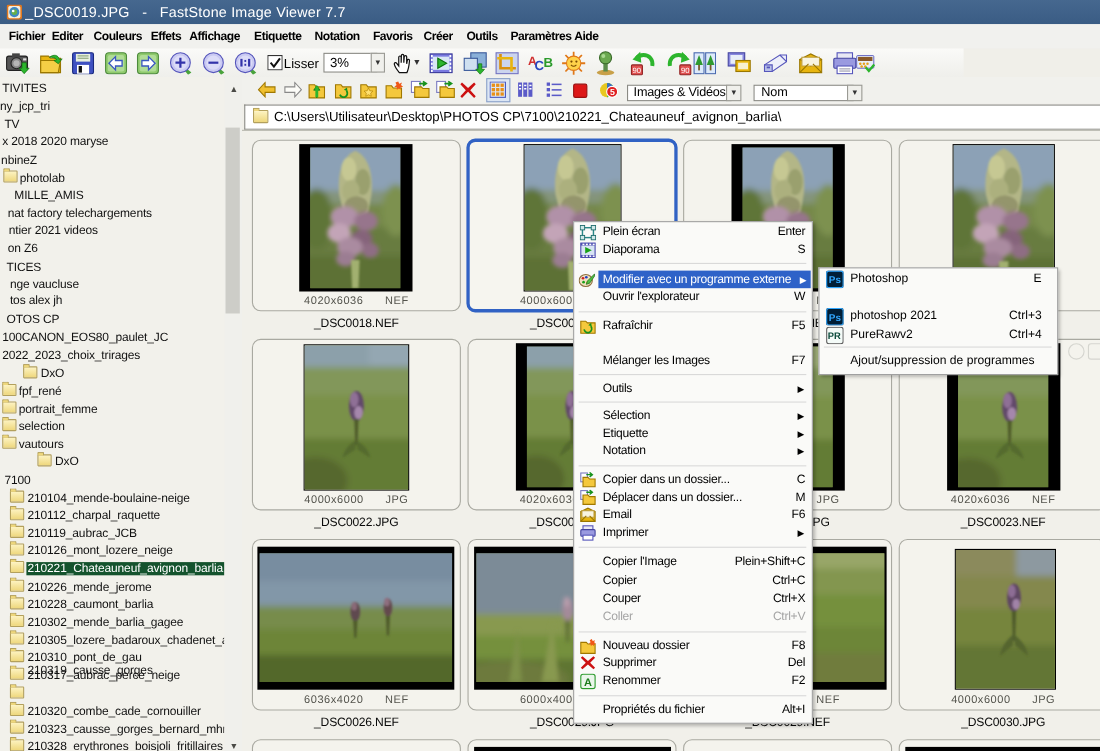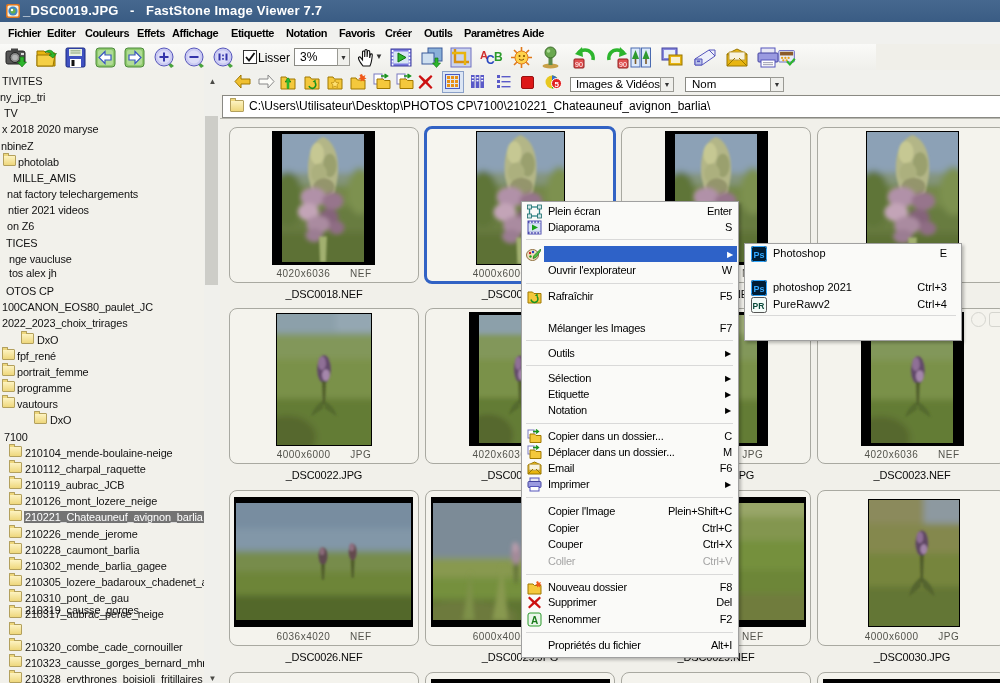--- a/index.html
+++ b/index.html
@@ -1,29 +1,29 @@
 <!DOCTYPE html>
 <html><head><meta charset="utf-8">
 <style>
   html,body{margin:0;padding:0;}
   body{width:1000px;height:683px;overflow:hidden;position:relative;
        font-family:"Liberation Sans", sans-serif;background:#f0efe9;}
   .abs{position:absolute;}
   
   #titlebar{left:0;top:0;width:1000px;height:22px;background:linear-gradient(#46688f,#3a5c84);
-            color:#fff;font-size:13px;font-weight:bold;line-height:22px;letter-spacing:0.2px;}
+            color:#fff;font-size:13px;font-weight:normal;line-height:22px;letter-spacing:0.2px;}
   #titlebar .ttext{position:absolute;left:23px;top:0;}
   #menubar{left:0;top:22px;width:1000px;height:22px;background:#f1f1ee;font-size:11px;font-weight:bold;color:#000;letter-spacing:-0.45px;}
   #menubar span{position:absolute;top:5px;}
   #toolbar{left:0;top:44px;width:876px;height:26px;background:linear-gradient(#fafaf8,#efefeb);
            border-bottom:1px solid #d9d9d3;}
   
   #tree{left:0;top:70px;width:204px;height:613px;background:#f2f1eb;font-size:10.9px;letter-spacing:-0.12px;color:#111;overflow:hidden;}
   .ti{position:absolute;height:16px;line-height:16px;white-space:nowrap;}
-  .ti .sel{background:#737373;color:#fff;padding:0 3px 0 1px;}
+  .ti .sel{background:#14532d;color:#fff;padding:0 3px 0 1px;}
   .fold{position:absolute;width:11px;height:9px;background:linear-gradient(#fdf3c1,#eed77c);border:1px solid #b3a05c;border-radius:1px;}
   .fold::before{content:"";position:absolute;left:-1px;top:-3px;width:4px;height:2px;background:#eed77c;border:1px solid #b3a05c;border-bottom:none;border-radius:1px 1px 0 0;}
   #vscroll{left:204px;top:70px;width:16px;height:613px;background:#f0f0ec;}
   #vthumb{position:absolute;left:1px;top:46px;width:13px;height:169px;background:#cdcdc8;}
   .scar{position:absolute;left:4px;width:9px;height:9px;color:#4a4a46;font-size:8px;line-height:9px;text-align:center;}
   
   #row2{left:220px;top:70px;width:780px;height:24px;background:#f1f1ed;}
   #addrbar{left:222px;top:95px;width:778px;height:21px;background:#fff;border:1px solid #898983;border-right:none;}
   #addrbar .path{position:absolute;left:26px;top:3px;font-size:12px;color:#000;white-space:nowrap;}
   #panel{left:220px;top:118px;width:780px;height:565px;background:#f1f0ea;border-top:1px solid #b8b8b0;}
@@ -278,21 +278,21 @@
  <div class="ti" style="left:9px;top:195px">tos alex jh</div>
  <div class="ti" style="left:6px;top:213px">OTOS CP</div>
  <div class="ti" style="left:2px;top:229px">100CANON_EOS80_paulet_JC</div>
  <div class="ti" style="left:2px;top:245px">2022_2023_choix_trirages</div>
  <div class="ti" style="left:37px;top:262px">DxO</div>
     <i class="fold" style="left:21px;top:263px"></i>
  <div class="ti" style="left:17px;top:278px">fpf_rené</div>
     <i class="fold" style="left:2px;top:279px"></i>
  <div class="ti" style="left:17px;top:294px">portrait_femme</div>
     <i class="fold" style="left:2px;top:295px"></i>
- <div class="ti" style="left:17px;top:310px">programme</div>
+ <div class="ti" style="left:17px;top:310px">selection</div>
     <i class="fold" style="left:2px;top:311px"></i>
  <div class="ti" style="left:17px;top:326px">vautours</div>
     <i class="fold" style="left:2px;top:327px"></i>
  <div class="ti" style="left:50px;top:342px">DxO</div>
     <i class="fold" style="left:34px;top:343px"></i>
  <div class="ti" style="left:4px;top:359px">7100</div>
  <div class="ti" style="left:25px;top:375px">210104_mende-boulaine-neige</div>
     <i class="fold" style="left:9px;top:376px"></i>
  <div class="ti" style="left:25px;top:391px">210112_charpal_raquette</div>
     <i class="fold" style="left:9px;top:392px"></i>
@@ -785,20 +785,21 @@
  <div class="msep" style="top:37px"></div>
  <div class="micon" style="top:45px"><svg width="15" height="15" viewBox="0 0 15 15">
         <ellipse cx="6.5" cy="8" rx="6" ry="5.5" fill="#f0e0c0" stroke="#907040"></ellipse>
         <circle cx="4" cy="6" r="1.2" fill="#d02020"></circle>
         <circle cx="7" cy="5" r="1.2" fill="#2040c0"></circle>
         <circle cx="4.5" cy="9.5" r="1.2" fill="#18a018"></circle>
         <circle cx="8" cy="10" r="1.2" fill="#e0a020"></circle>
         <path d="M14.5 2L8 8.5l-1 3 3-1L14.5 4z" fill="#50c040" stroke="#207020" stroke-width=".7"></path>
       </svg></div>
  <div class="mi hl" style="top:44px">
+      <span class="lab">Modifier avec un programme externe</span>
       <span class="arr" style="color:#fff">▶</span>
     </div>
  <div class="mi" style="top:60px">
       <span class="lab">Ouvrir l'explorateur</span>
       <span class="sc">W</span>
     </div>
  <div class="msep" style="top:81px"></div>
  <div class="mi" style="top:86px">
       <svg class="micon" viewBox="0 0 15 15">
         <path d="M1 3h4.5L7 4.5h7V14H1z" fill="#f4c83c" stroke="#a07800"></path>
@@ -936,13 +937,16 @@
     </div>
  <div class="si" style="top:52px">
       <svg class="sicon" viewBox="0 0 16 16">
         <rect x="0.5" y="0.5" width="15" height="15" rx="2" fill="#f4fbf8" stroke="#555"></rect>
         <text x="1.5" y="11.5" font-family="Liberation Sans" font-size="8.5" font-weight="bold" fill="#0a4a3a">PR</text>
       </svg>
       <span class="lab">PureRawv2</span>
       <span class="sc">Ctrl+4</span>
     </div>
  <div class="msep" style="top:71px;width:207px"></div>
+ <div class="si" style="top:76px">
+      <span class="lab">Ajout/suppression de programmes</span>
+    </div>
 </div>
 
 </body></html>

